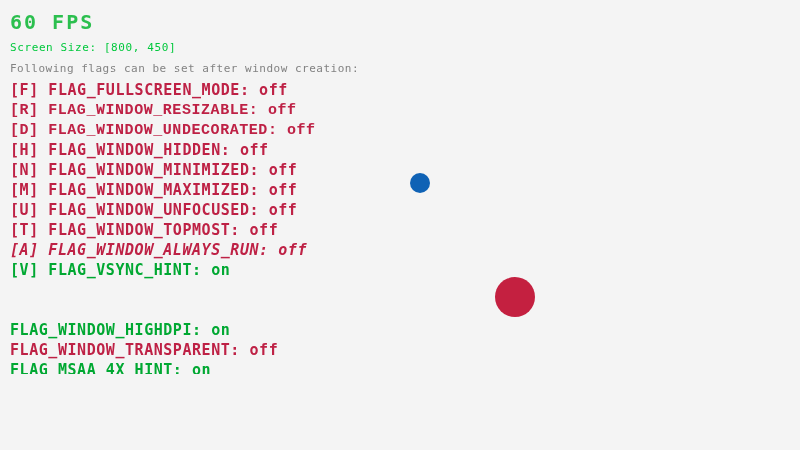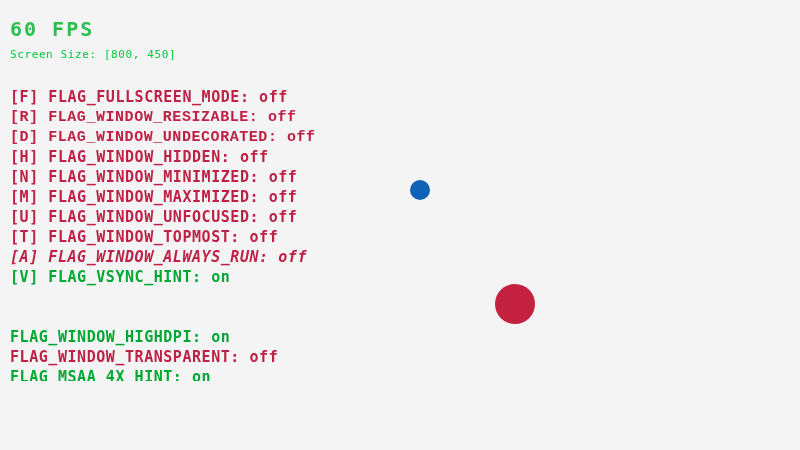--- a/index.html
+++ b/index.html
@@ -12,21 +12,21 @@
     background: #f4f4f4;
     font-family: "DejaVu Sans Mono", "Liberation Mono", monospace;
     overflow: hidden;
     position: relative;
     -webkit-font-smoothing: none;
   }
 
   #screen {
     position: absolute;
     left: 0;
-    top: 11px;
+    top: 4px;
     width: 800px;
     height: 370px;
     background: #f4f4f4;
     overflow: hidden;
   }
 
   
   .txt {
     position: absolute;
     white-space: pre;
@@ -92,20 +92,21 @@
 </style>
 </head>
 <body style="background: rgb(244, 244, 244);">
 
 <div id="screen" style="background: rgb(244, 244, 244);">
 
   <div class="txt" id="fps-counter">60 FPS</div>
 
   <div class="txt" id="screen-size">Screen Size: [800, 450]</div>
 
+  <div class="txt section-header" id="header-after">Following flags can be set after window creation:</div>
 
   <div id="flags-after-creation">
       <div class="txt flag-line flag-off" style="top: 79px;">[F] FLAG_FULLSCREEN_MODE: off</div>
       <div class="txt flag-line flag-off" style="top: 99px; font-family: Liberation Mono, monospace;">[R] FLAG_WINDOW_RESIZABLE: off</div>
       <div class="txt flag-line flag-off" style="top: 119px; font-family: Liberation Mono, monospace;">[D] FLAG_WINDOW_UNDECORATED: off</div>
       <div class="txt flag-line flag-off" style="top: 139px;">[H] FLAG_WINDOW_HIDDEN: off</div>
       <div class="txt flag-line flag-off" style="top: 159px;">[N] FLAG_WINDOW_MINIMIZED: off</div>
       <div class="txt flag-line flag-off" style="top: 179px;">[M] FLAG_WINDOW_MAXIMIZED: off</div>
       <div class="txt flag-line flag-off" style="top: 199px;">[U] FLAG_WINDOW_UNFOCUSED: off</div>
       <div class="txt flag-line flag-off" style="top: 219px;">[T] FLAG_WINDOW_TOPMOST: off</div>

